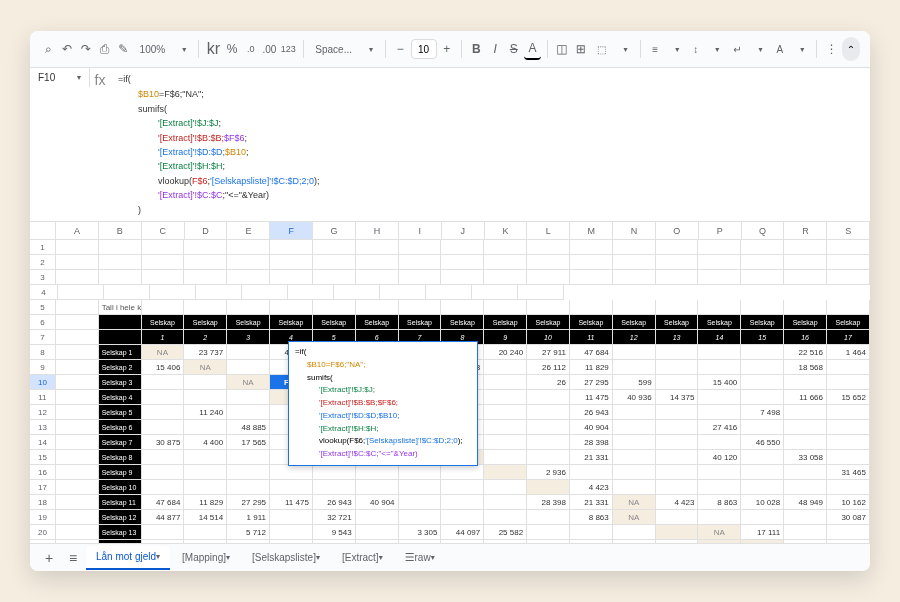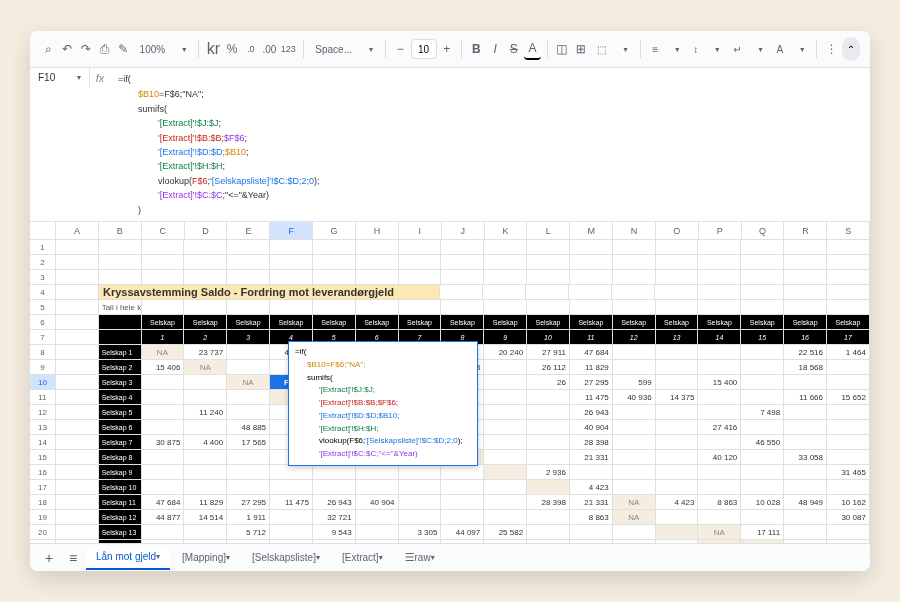--- a/index.html
+++ b/index.html
@@ -7,21 +7,21 @@
 .window{width:840px;height:540px;background:#fff;border-radius:8px;box-shadow:0 8px 24px rgba(0,0,0,0.15);display:flex;flex-direction:column;overflow:hidden;position:relative}
 .toolbar{display:flex;align-items:center;gap:2px;padding:6px 10px;border-bottom:1px solid #e0e0e0;background:#f9fbfd}
 .tb-btn{width:22px;height:22px;display:flex;align-items:center;justify-content:center;border-radius:4px;font-size:12px;color:#5f6368;cursor:pointer}
 .tb-sep{width:1px;height:18px;background:#dadce0;margin:0 4px}
 .tb-sel{display:flex;align-items:center;gap:17px;padding:0 6px;height:22px;font-size:10px;color:#5f6368;border-radius:4px;cursor:pointer}
 .tb-input{width:26px;height:20px;border:1px solid #dadce0;border-radius:4px;text-align:center;font-size:10px}
 .caret{font-size:8px;color:#5f6368}
 .expand-btn{margin-left:auto;width:24px;height:24px;border-radius:12px;background:#e8eaed;display:flex;align-items:center;justify-content:center;font-size:10px;cursor:pointer}
 .cellref-row{display:flex;align-items:flex-start;border-bottom:1px solid #e0e0e0;background:#fff}
 .cellref{width:60px;padding:4px 8px;font-size:10px;color:#333;border-right:1px solid #e0e0e0;display:flex;align-items:center;justify-content:space-between}
-.fx-label{width:20px;padding:4px;font-size:11px;color:#888;font-style:italic;display:flex;align-items:center;justify-content:center}
+.fx-label{width:20px;padding:4px;font-size:14px;color:#888;display:flex;align-items:center;justify-content:center}
 .formula-area{flex:1;padding:4px 8px;font-size:9px;font-family:'Courier New',monospace;line-height:1.6;color:#333}
 .formula-area .ref1{color:#d08700}
 .formula-area .ref2{color:#0b8043}
 .formula-area .ref3{color:#c5221f}
 .formula-area .ref4{color:#9334e6}
 .formula-area .ref5{color:#1a73e8}
 .formula-area .indent1{padding-left:20px;display:block}
 .formula-area .indent2{padding-left:40px;display:block}
 .grid-wrap{flex:1;overflow:auto;position:relative}
 .col-headers{display:flex;height:18px;background:#fff;border-bottom:1px solid #e0e0e0;position:sticky;top:0;z-index:3}
@@ -206,21 +206,20 @@
           <div class="cell"></div>
           <div class="cell"></div>
           <div class="cell"></div>
           <div class="cell"></div>
           <div class="cell"></div>
           <div class="cell"></div>
         </div>
         <div class="grid-row">
           <div class="row-h">4</div>
           <div class="cell"></div>
-          <div class="cell title-cell" style="width: 368px;">Kryssavstemming Saldo - Fordring mot leverandørgjeld</div>
           <div class="cell"></div>
           <div class="cell"></div>
           <div class="cell"></div>
           <div class="cell"></div>
           <div class="cell"></div>
           <div class="cell"></div>
           <div class="cell"></div>
           <div class="cell"></div>
           <div class="cell"></div>
           <div class="cell"></div>

